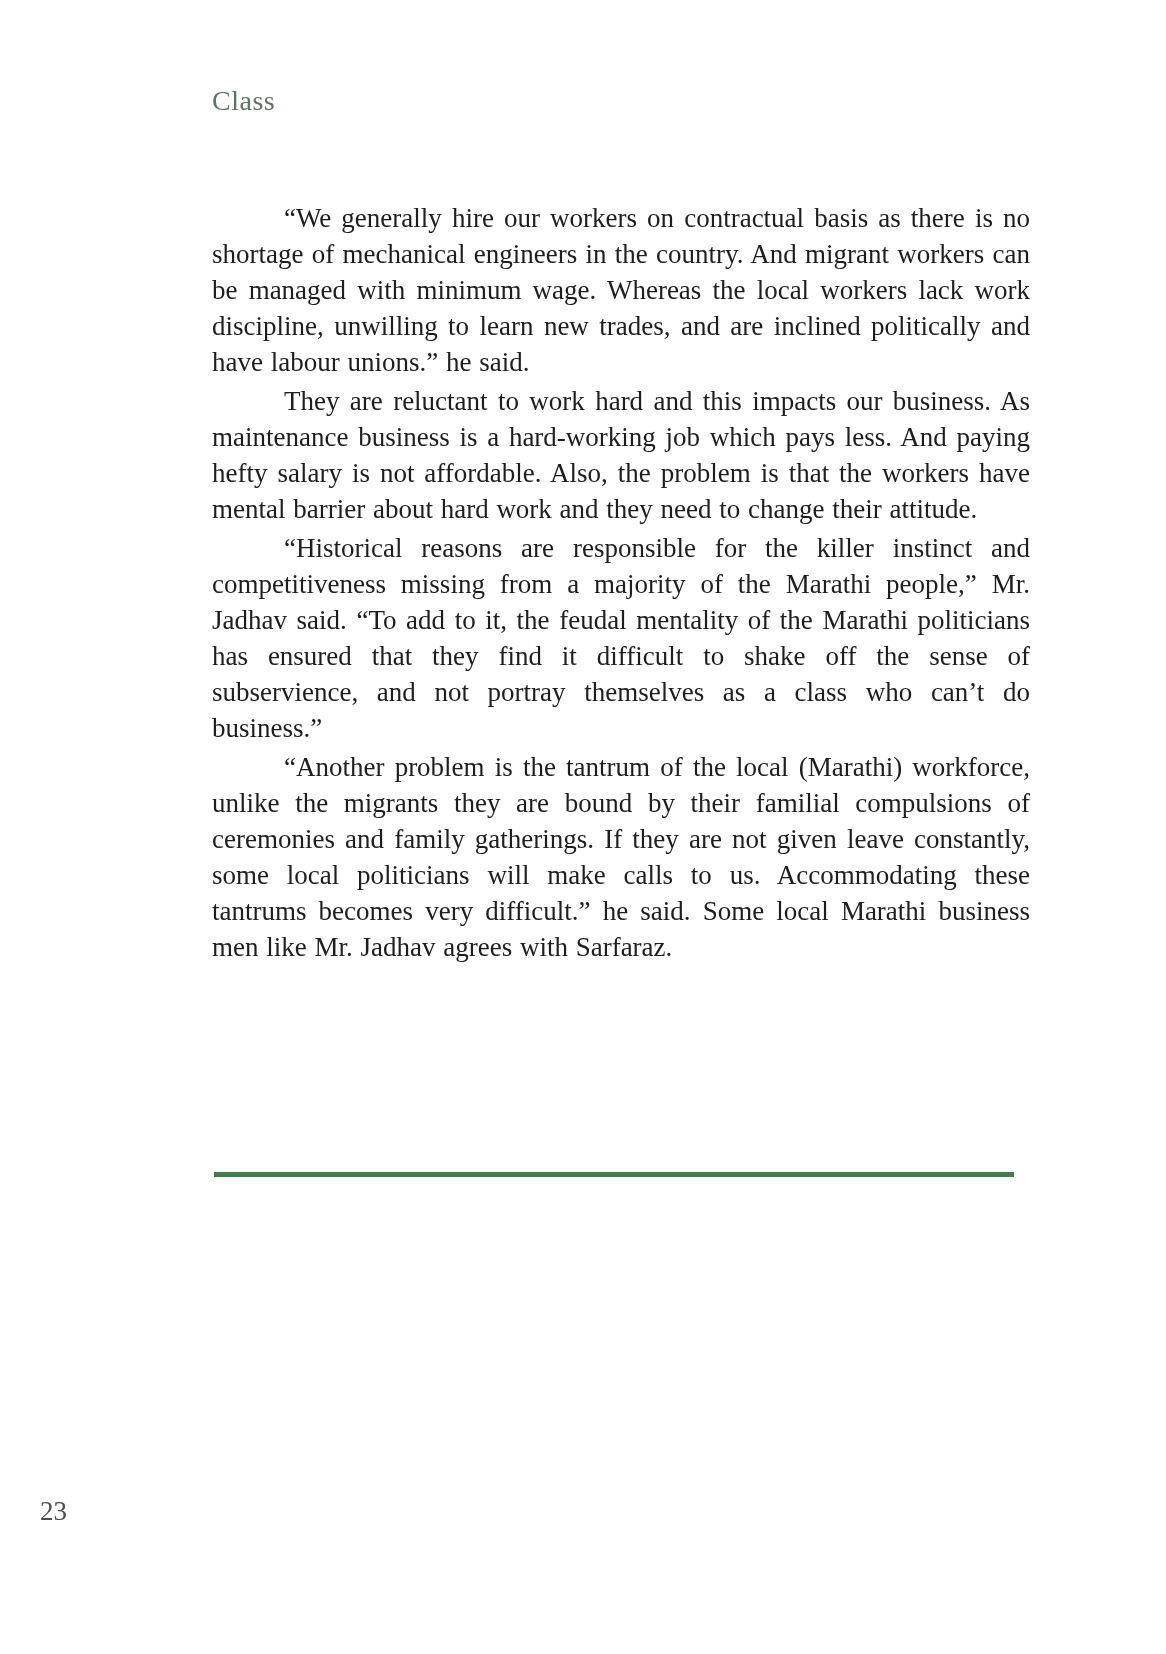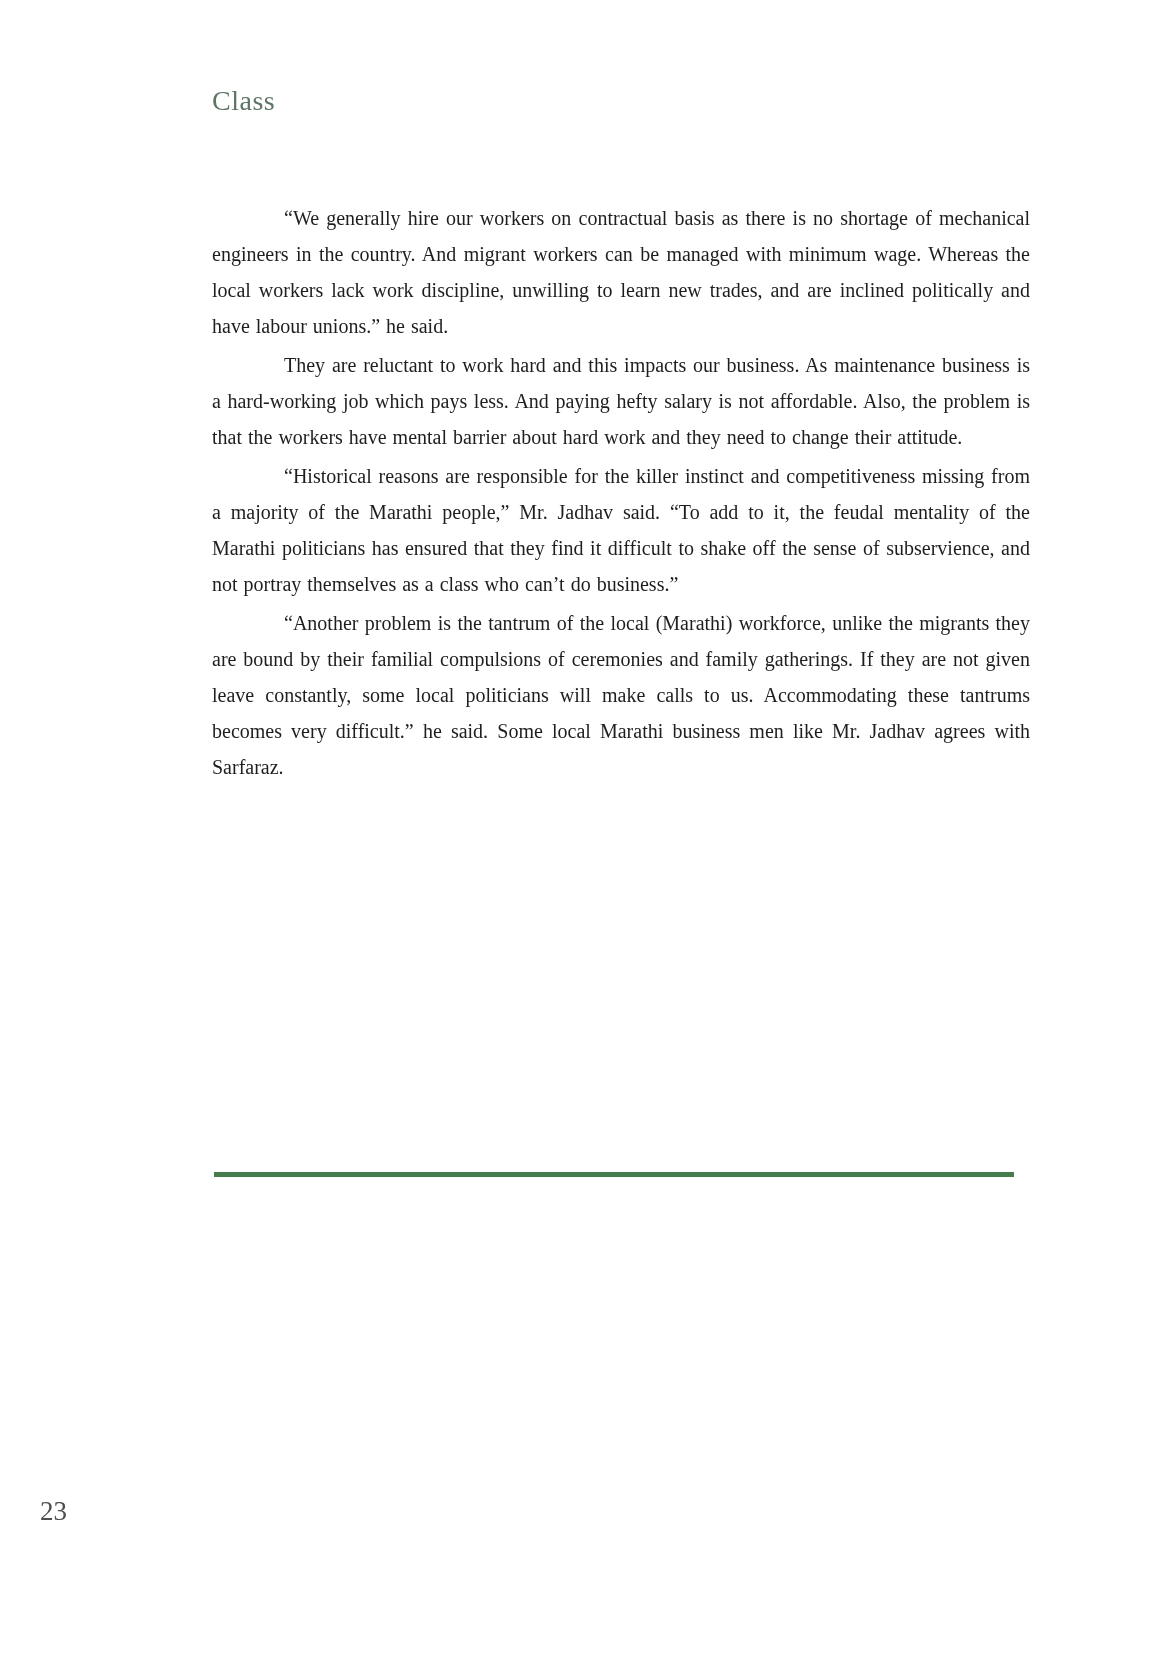--- a/index.html
+++ b/index.html
@@ -31,21 +31,21 @@
     letter-spacing: 0.5px;
   }
   .content {
     position: absolute;
     left: 172px;
     top: 200px;
     width: 818px;
   }
   .content p {
     margin: 0 0 3px 0;
-    font-size: 20px;
+    font-size: 27px;
     line-height: 36px;
     color: var(--body-text, #1e1e1e);
     text-align: justify;
     text-indent: 72px;
     word-spacing: 1px;
   }
   .divider-rule {
     position: absolute;
     left: 174px;
     top: 1172px;

